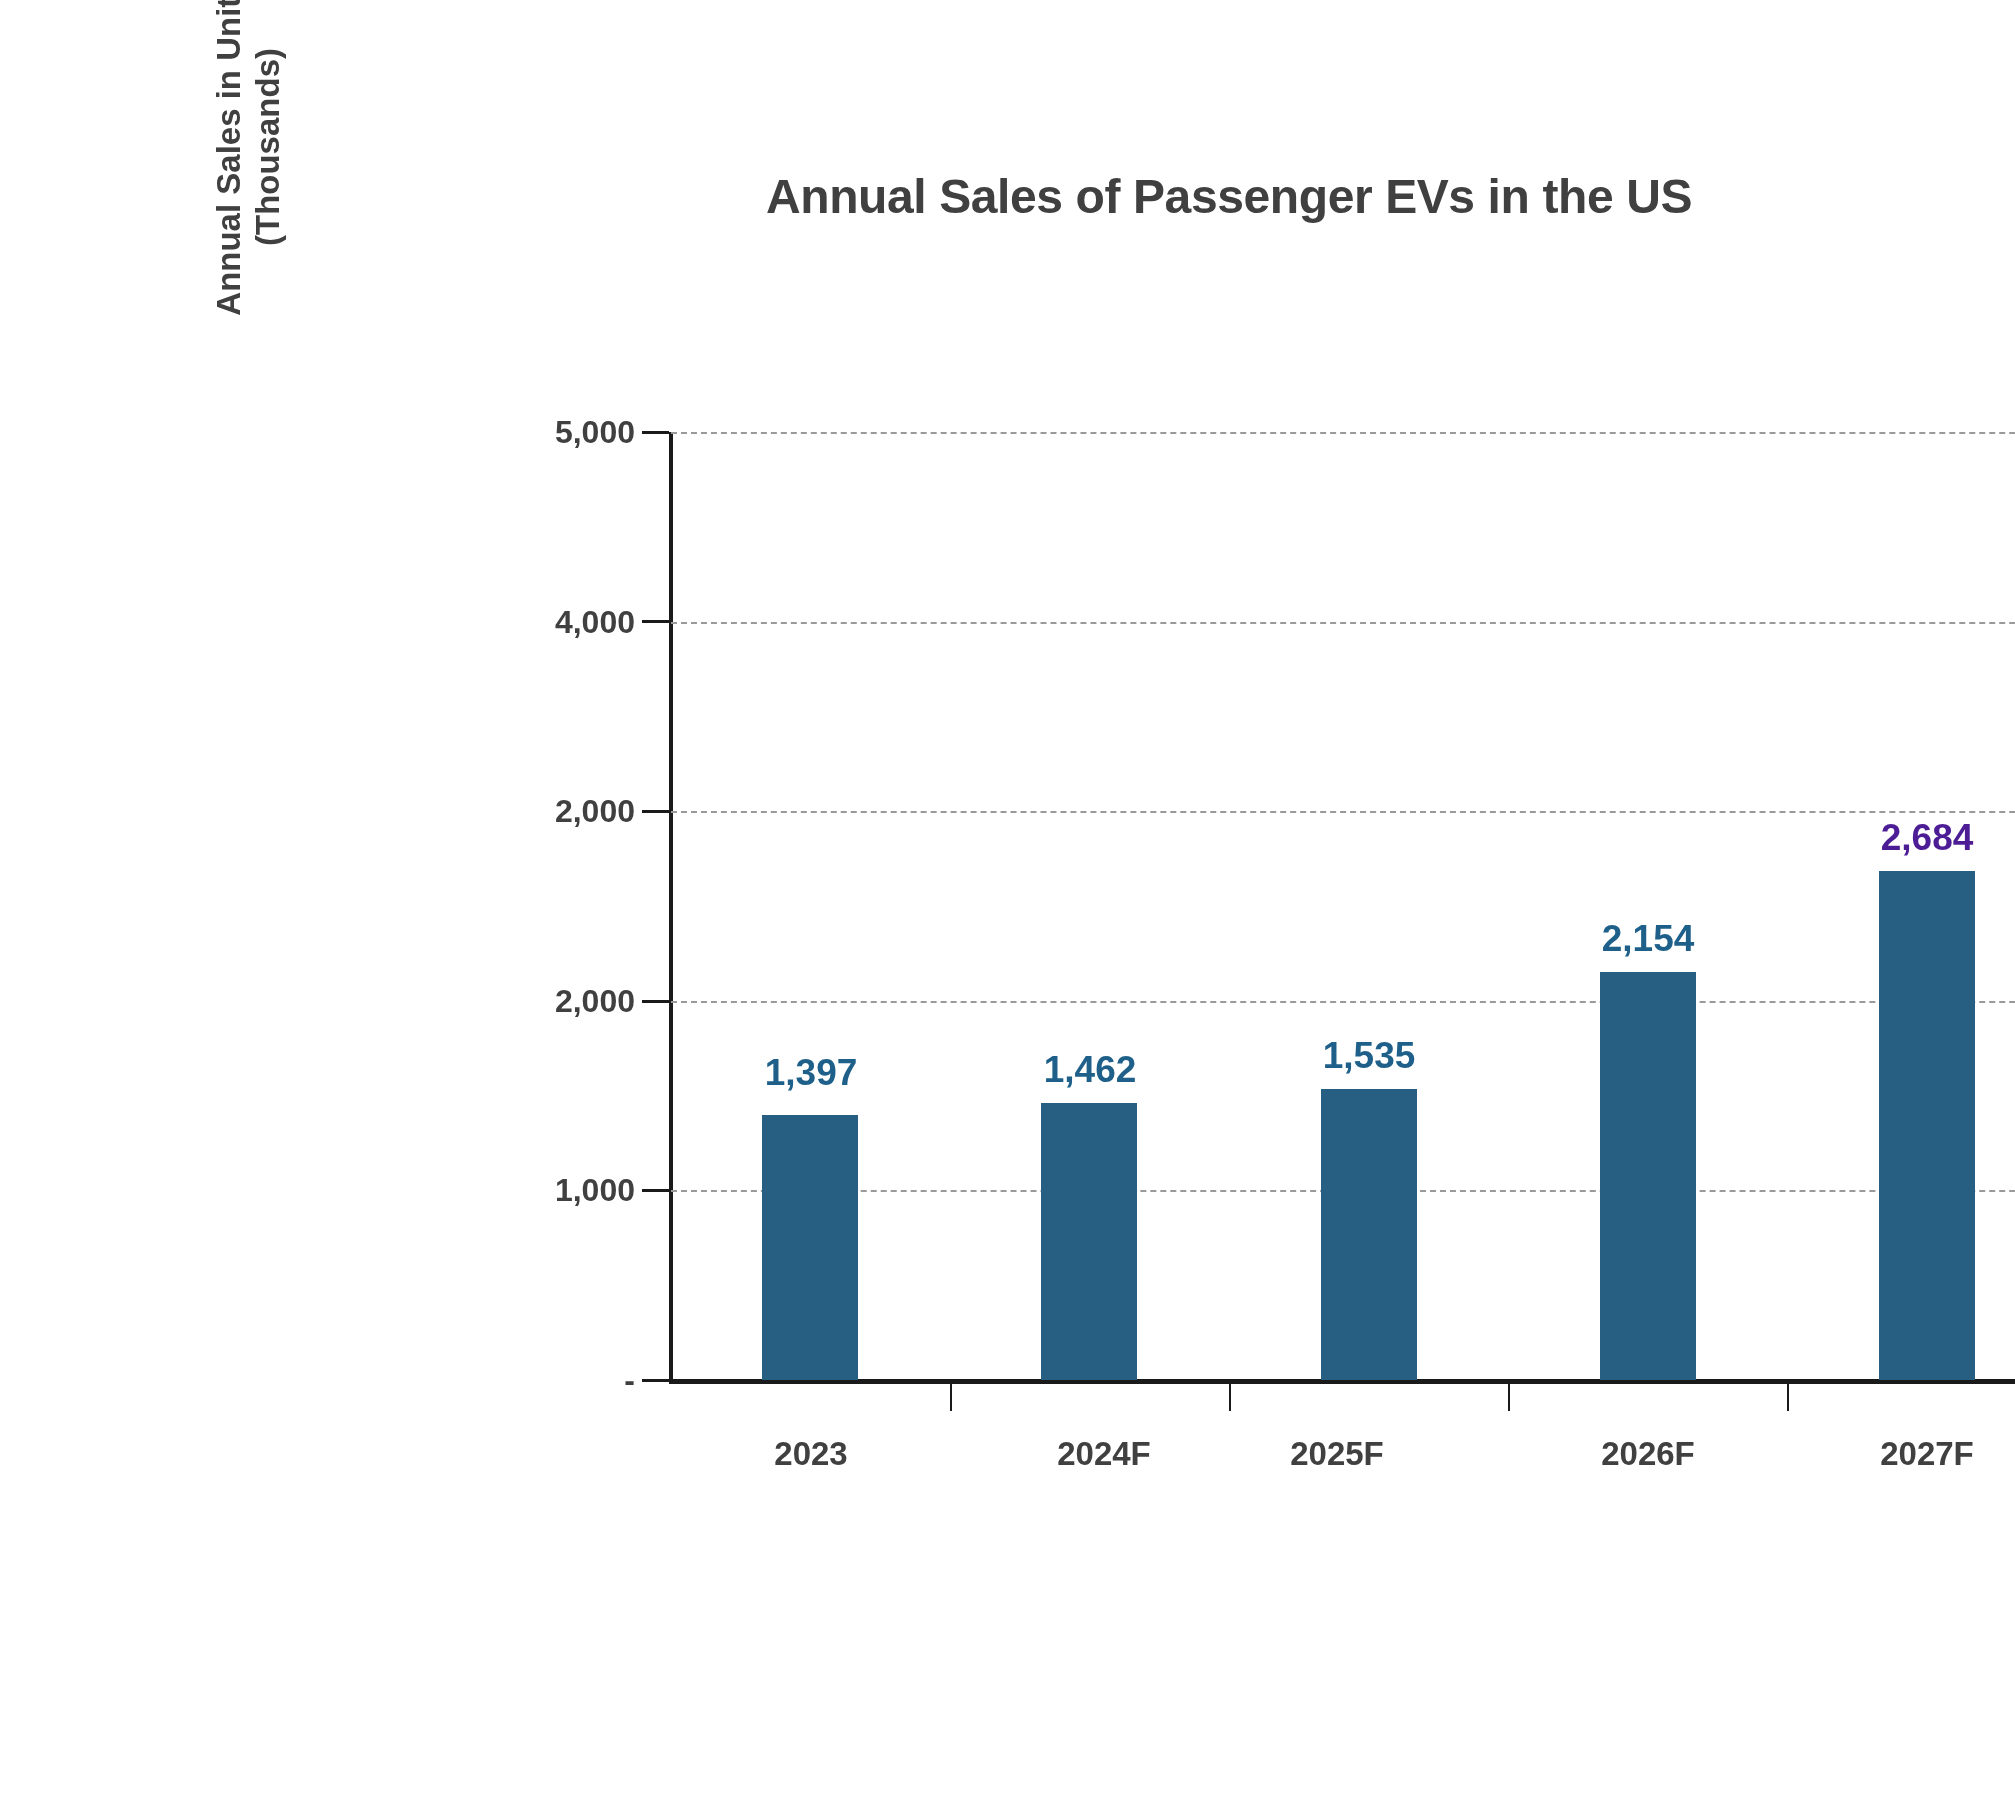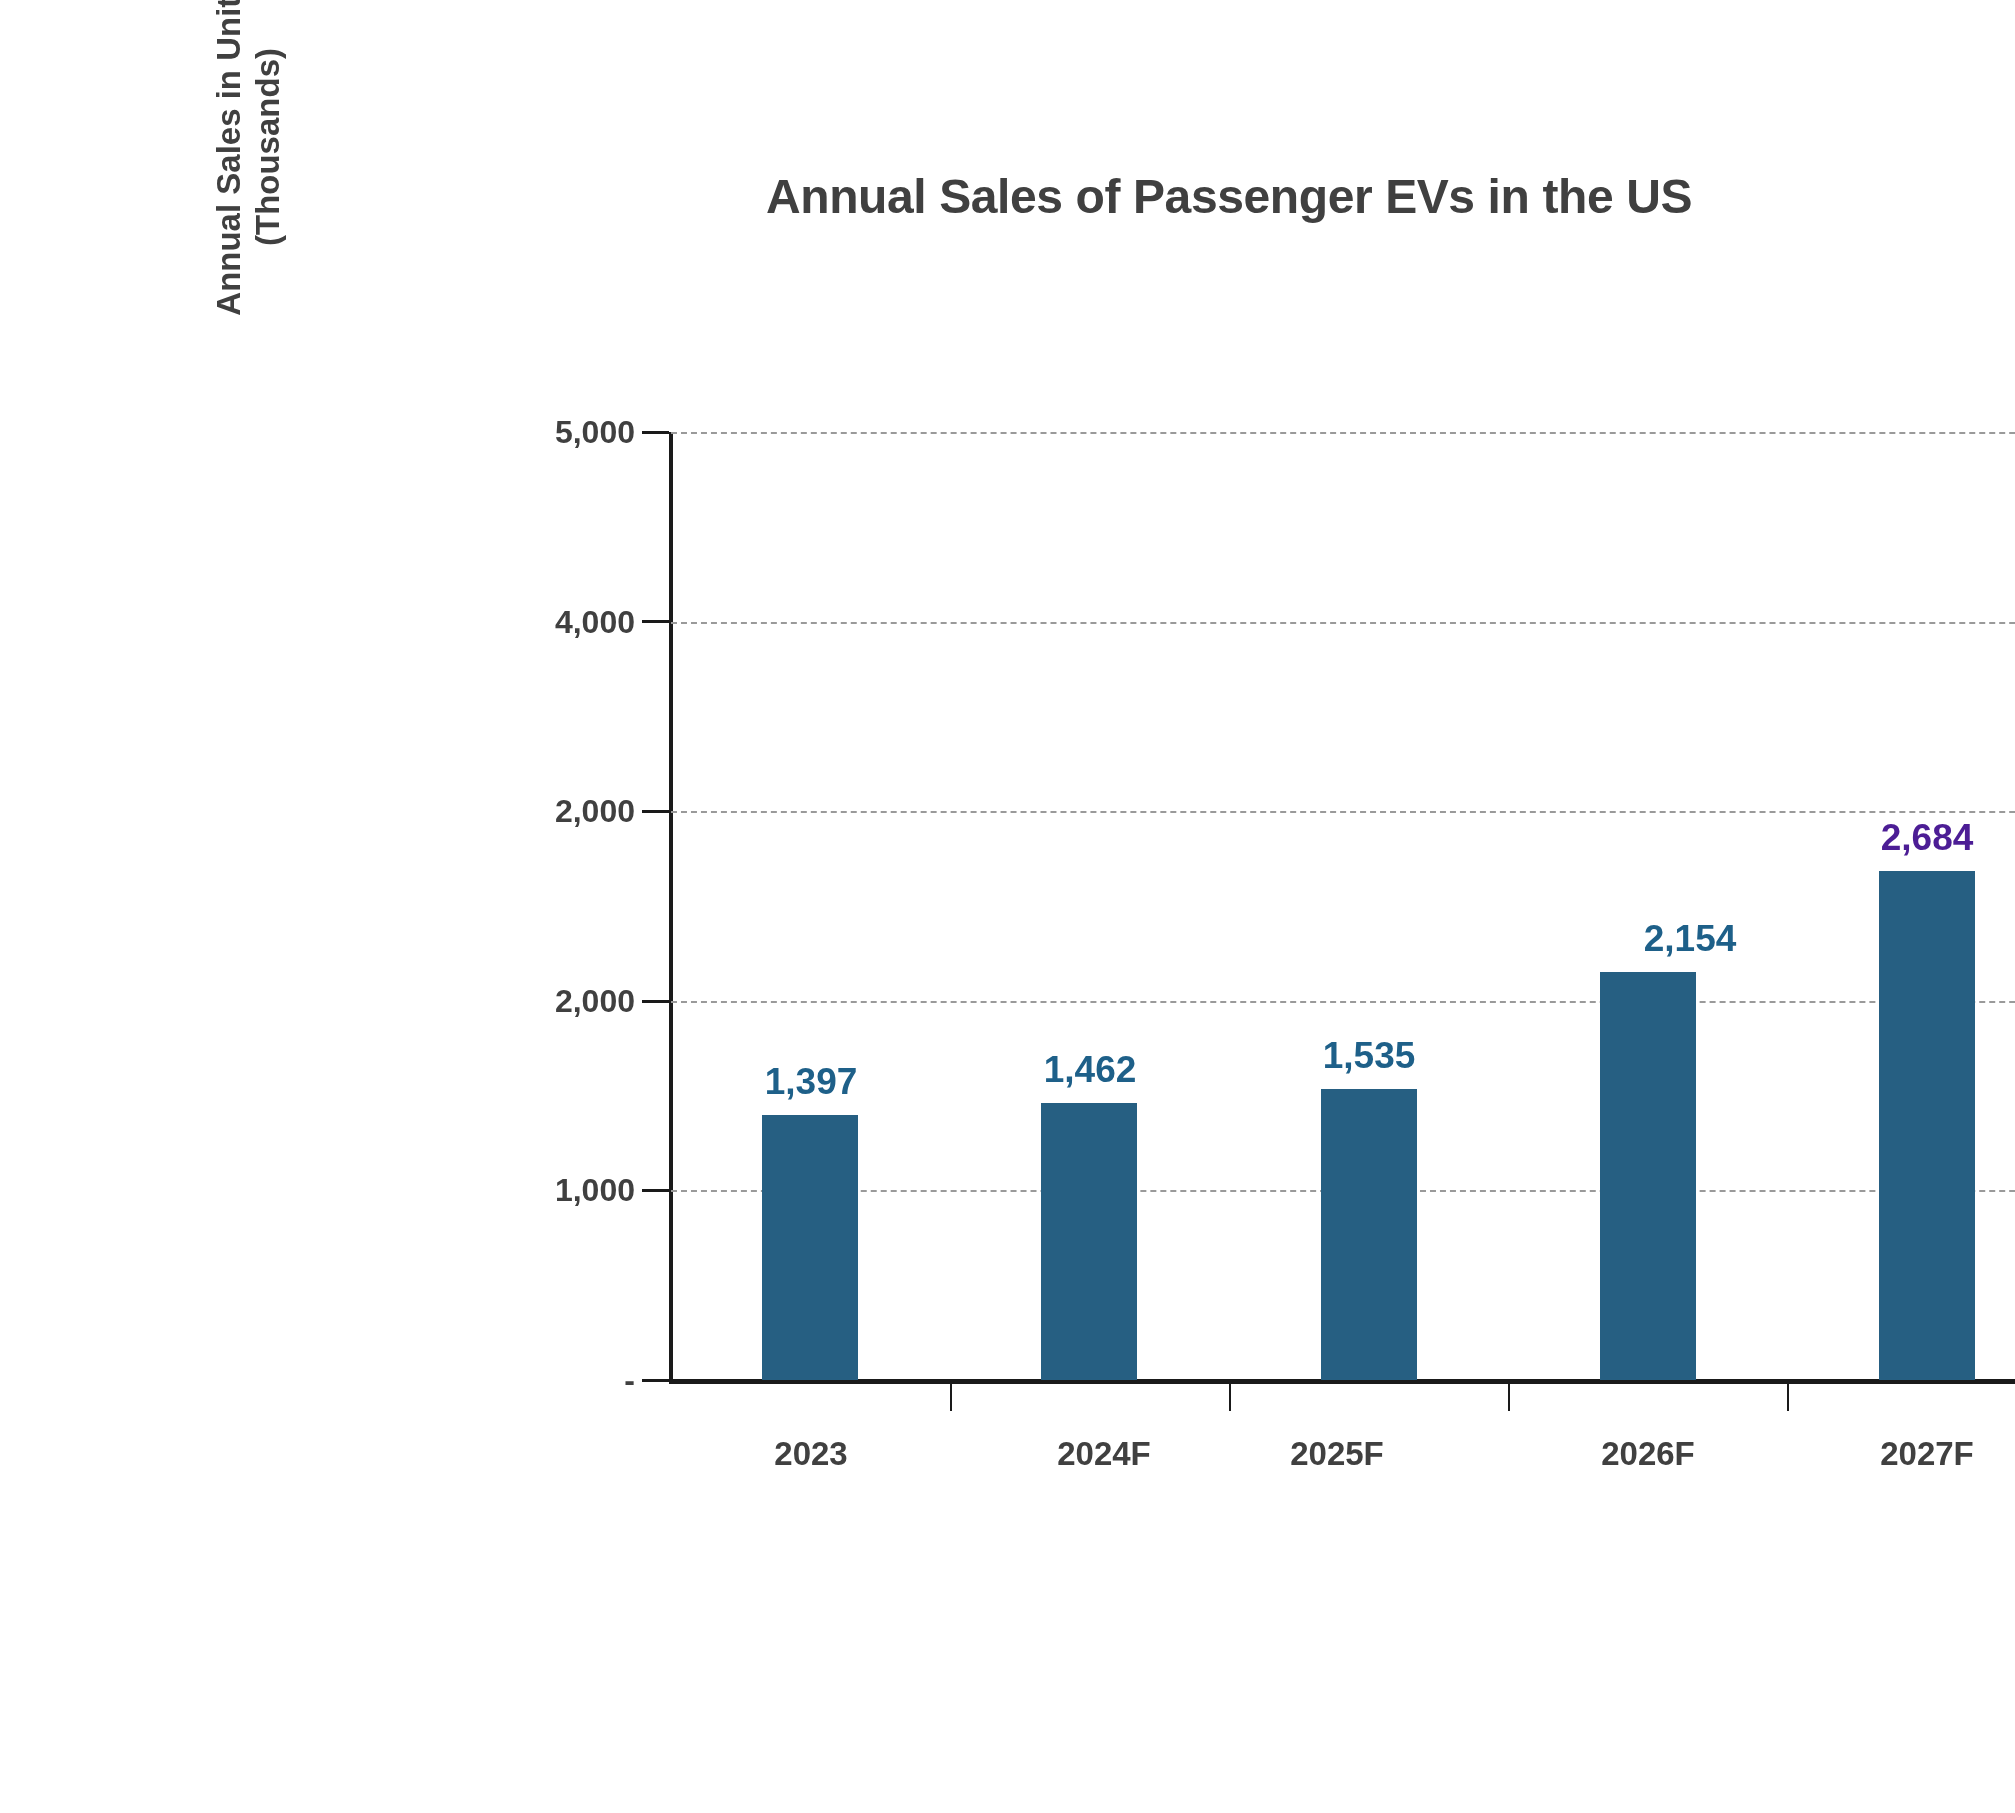--- a/index.html
+++ b/index.html
@@ -116,27 +116,27 @@
         <div class="ylabel" style="top: 0px;">5,000</div>
       </div>
     <div id="xtick-layer">
         <div class="xtick" style="left: 279px;"></div>
         <div class="xtick" style="left: 558px;"></div>
         <div class="xtick" style="left: 837px;"></div>
         <div class="xtick" style="left: 1116px;"></div>
       </div>
     <div id="bars-layer">
         <div class="bar" style="left: 91px; width: 96px; height: 265px; background: rgb(38, 95, 130);"></div>
-        <div class="bar-value" style="left: 140px; bottom: 277px; color: rgb(30, 96, 137); text-align: center;">1,397</div>
+        <div class="bar-value" style="left: 140px; bottom: 286px; color: rgb(30, 96, 137); text-align: center;">1,397</div>
         <div class="bar" style="left: 370px; width: 96px; height: 277px; background: rgb(38, 95, 130);"></div>
         <div class="bar-value" style="left: 419px; bottom: 289px; color: rgb(30, 96, 137);">1,462</div>
         <div class="bar" style="left: 650px; width: 96px; height: 291px; background: rgb(38, 95, 130);"></div>
         <div class="bar-value" style="left: 698px; bottom: 303px; color: rgb(30, 96, 137);">1,535</div>
         <div class="bar" style="left: 929px; width: 96px; height: 408px; background: rgb(38, 95, 130);"></div>
-        <div class="bar-value" style="left: 977px; bottom: 420px; color: rgb(30, 96, 137); margin-left: 42px;">2,154</div>
+        <div class="bar-value" style="left: 977px; bottom: 420px; color: rgb(30, 96, 137);">2,154</div>
         <div class="bar" style="left: 1208px; width: 96px; height: 509px; background: rgb(38, 95, 130);"></div>
         <div class="bar-value" style="left: 1256px; bottom: 521px; color: #4c1d95;">2,684</div>
       </div>
     <div id="xlabels-layer">
         <div class="xcat-label" style="left: 140px;">2023</div>
         <div class="xcat-label" style="left: 419px; margin-left: 14px;">2024F</div>
         <div class="xcat-label" style="left: 666px;">2025F</div>
         <div class="xcat-label" style="left: 977px;">2026F</div>
         <div class="xcat-label" style="left: 1256px;">2027F</div>
       </div>

